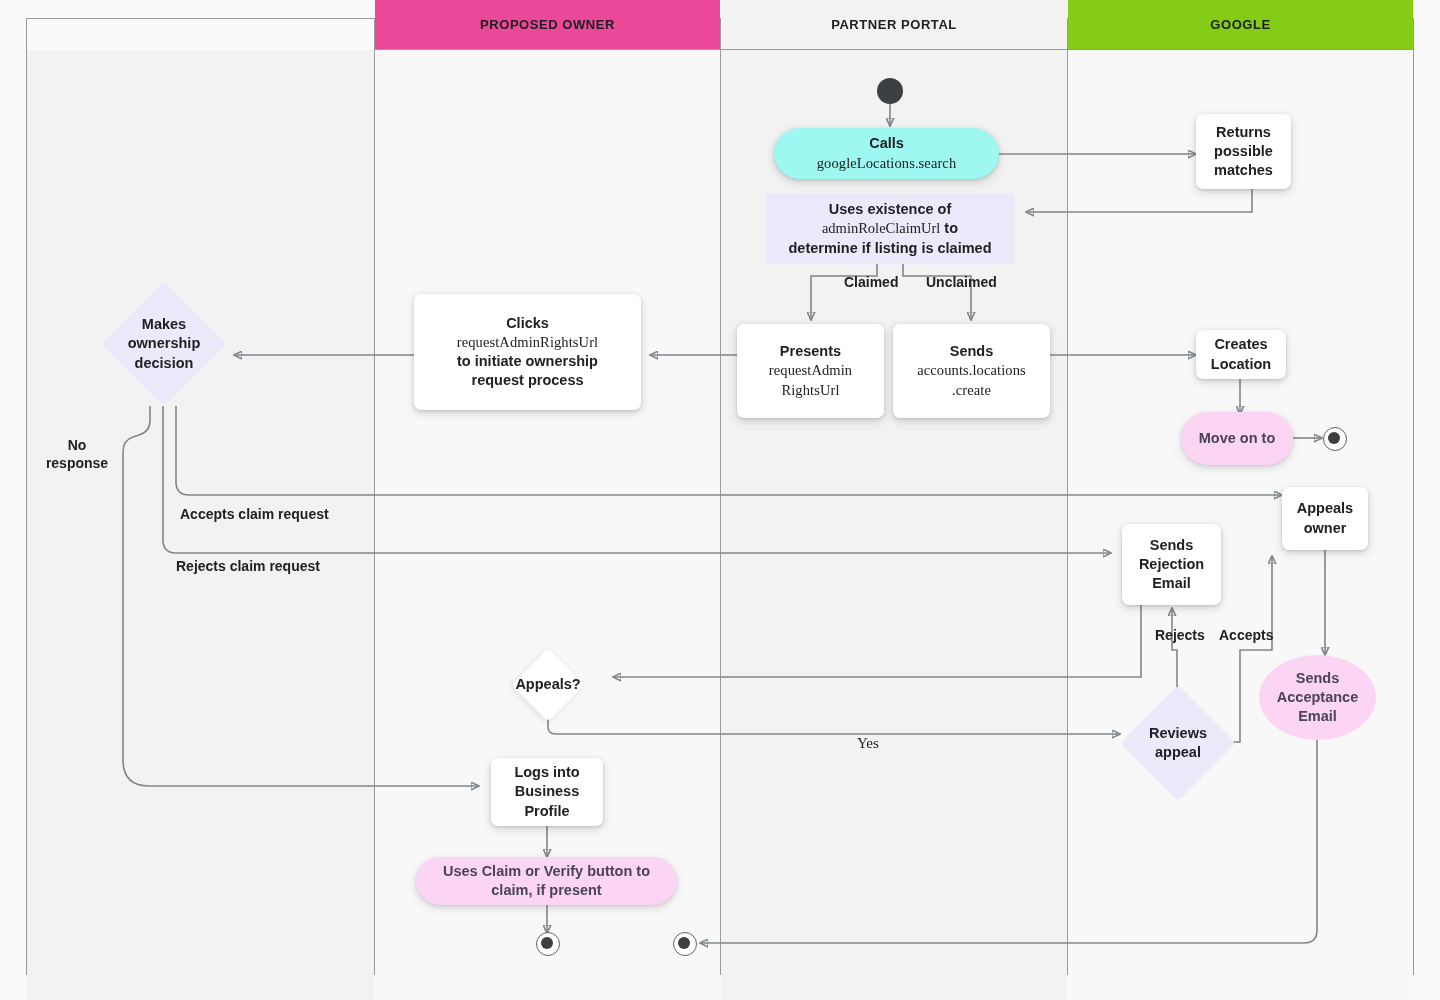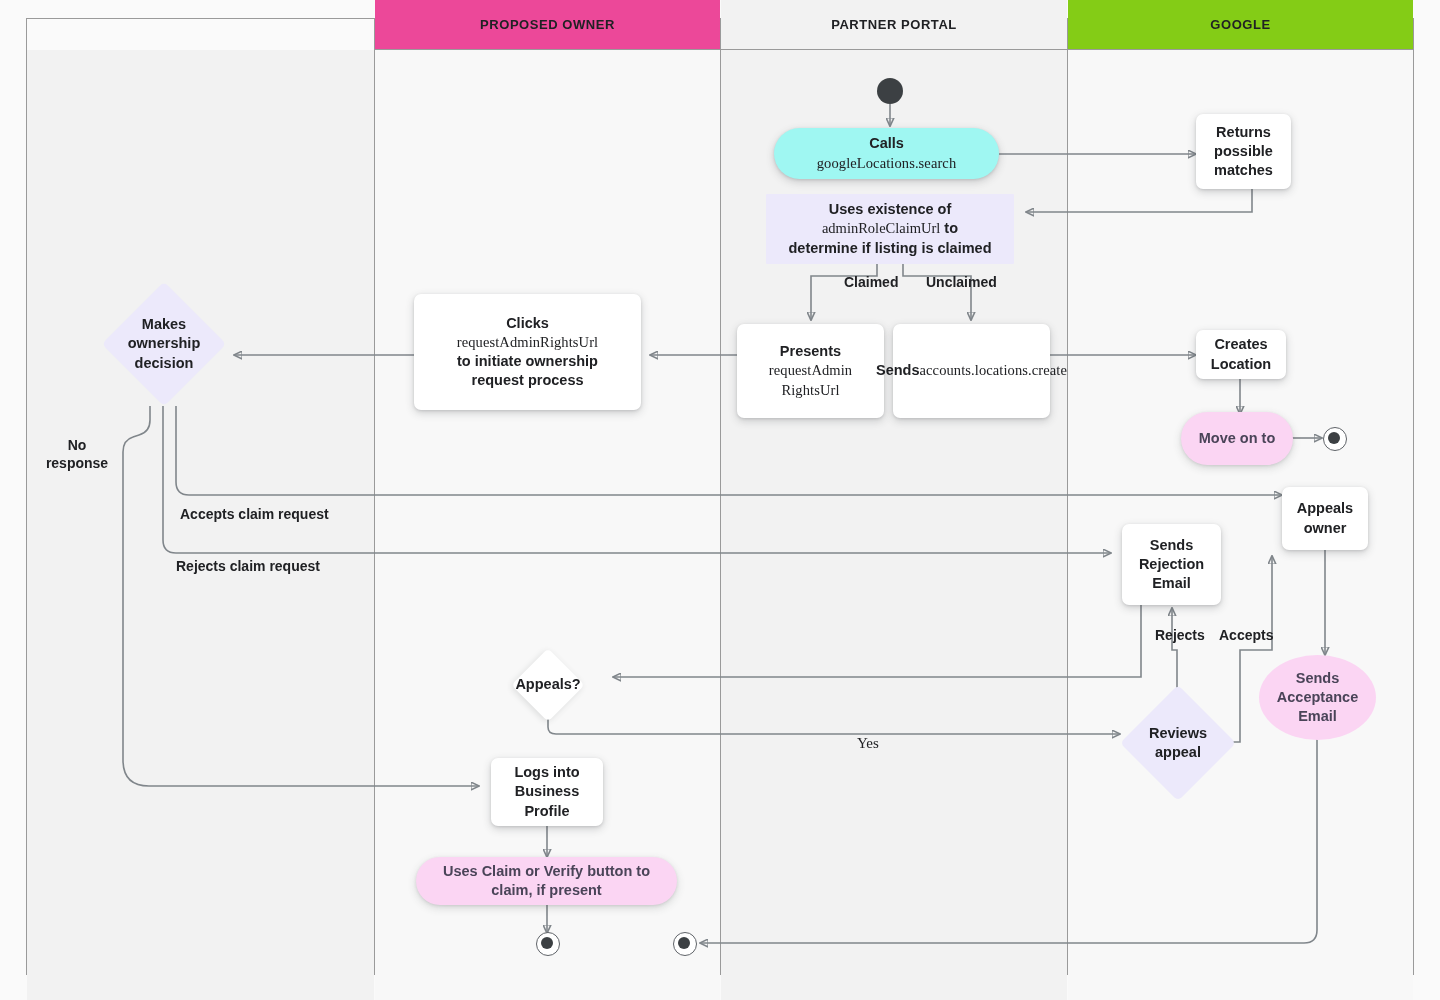--- a/index.html
+++ b/index.html
@@ -152,21 +152,21 @@
   <div class="node nd-rect" style="left:1196px;top:114px;width:95px;height:75px;padding:0 8px;">
     <span>Returns possible matches</span>
   </div>
 
   <div class="node nd-rect" style="left:737px;top:324px;width:147px;height:94px;flex-direction:column;">
     <span>Presents</span>
     <span class="mono">requestAdmin</span>
     <span class="mono">RightsUrl</span>
   </div>
 
-  <div class="node nd-rect" style="left:893px;top:324px;width:157px;height:94px;flex-direction:row;">
+  <div class="node nd-rect" style="left:893px;top:324px;width:157px;height:94px;flex-direction:column;">
     <span>Sends</span>
     <span class="mono">accounts.locations</span>
     <span class="mono">.create</span>
   </div>
 
   <div class="node nd-rect" style="left:414px;top:294px;width:227px;height:116px;flex-direction:column;">
     <span>Clicks</span>
     <span class="mono">requestAdminRightsUrl</span>
     <span>to initiate ownership</span>
     <span>request process</span>

